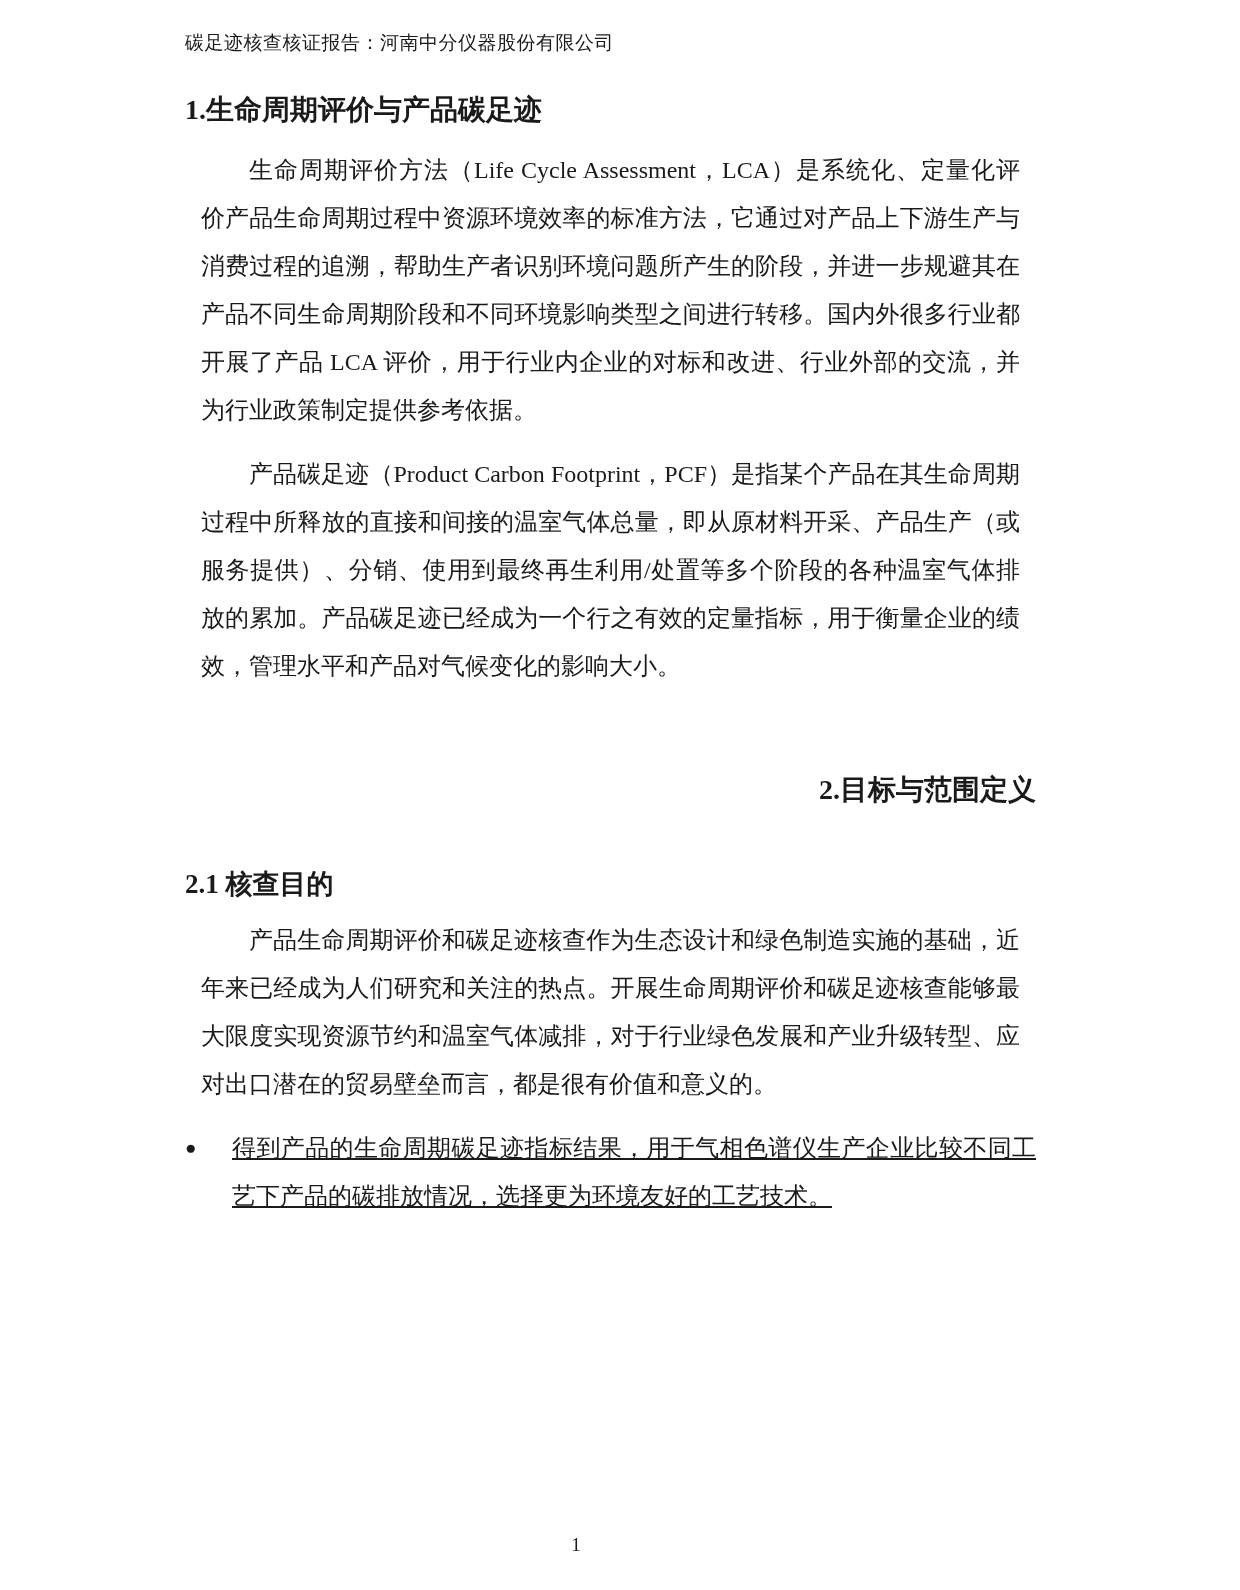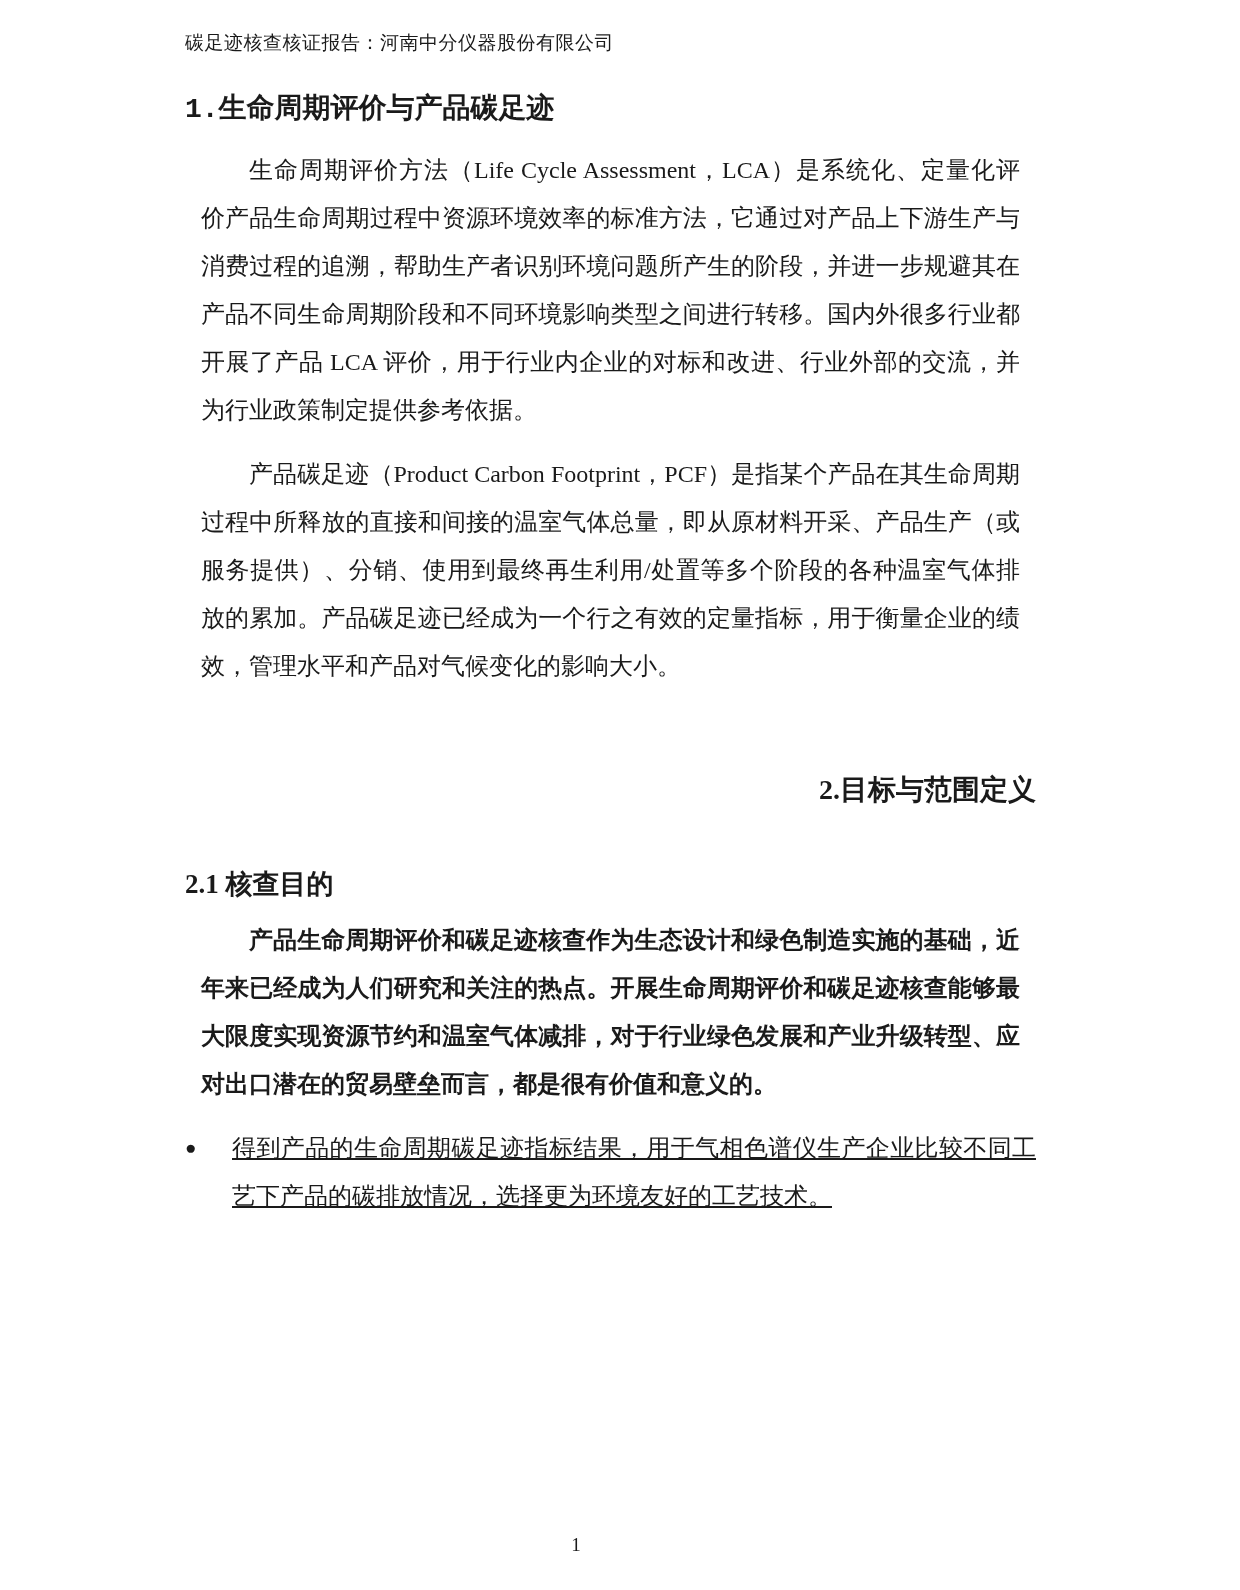--- a/index.html
+++ b/index.html
@@ -27,38 +27,38 @@
     line-height: 26px;
     letter-spacing: 0.5px;
     white-space: nowrap;
   }
   .h-level1 {
     font-size: 28px;
     font-weight: bold;
     line-height: 40px;
     margin: 0;
   }
-  .h1-first { margin-top: 34px; font-family: Liberation Mono, monospace; }
+  .h1-first { margin-top: 34px; }
   .h1-second { margin-top: 80px; text-align: right; }
   .h-level2 {
     font-size: 27px;
     font-weight: bold;
     line-height: 32px;
     margin: 58px 0 0 0;
   }
   p.body-par {
     font-size: 24px;
     line-height: 48px;
     text-align: justify;
     text-justify: inter-ideograph;
     text-indent: 2em;
     margin: 16px;
   }
   .par-after-h1 { margin-top: 54px; }
-  .par-after-h2 { margin-top: 46px; font-weight: bold; }
+  .par-after-h2 { margin-top: 46px; }
   .bullet-row {
     display: flex;
     margin-top: 0;
     font-size: 24px;
     line-height: 48px;
   }
   .bullet-marker {
     flex: 0 0 47px;
     font-size: 19px;
     line-height: 48px;

